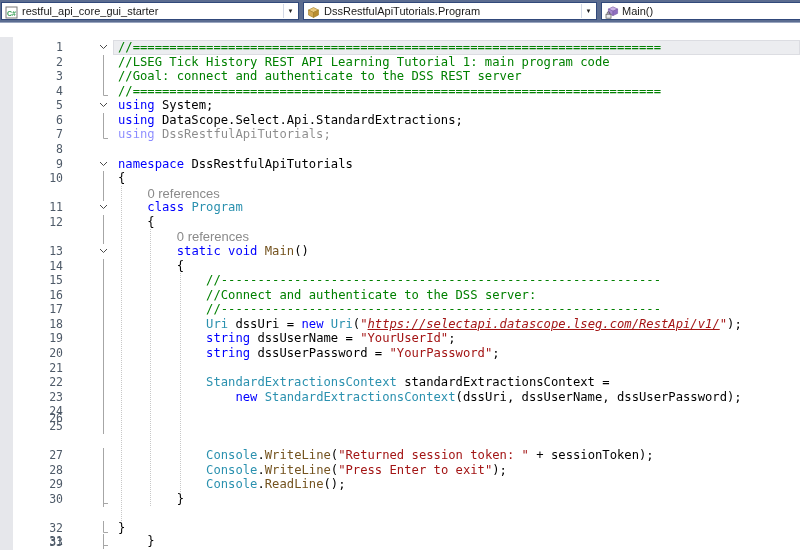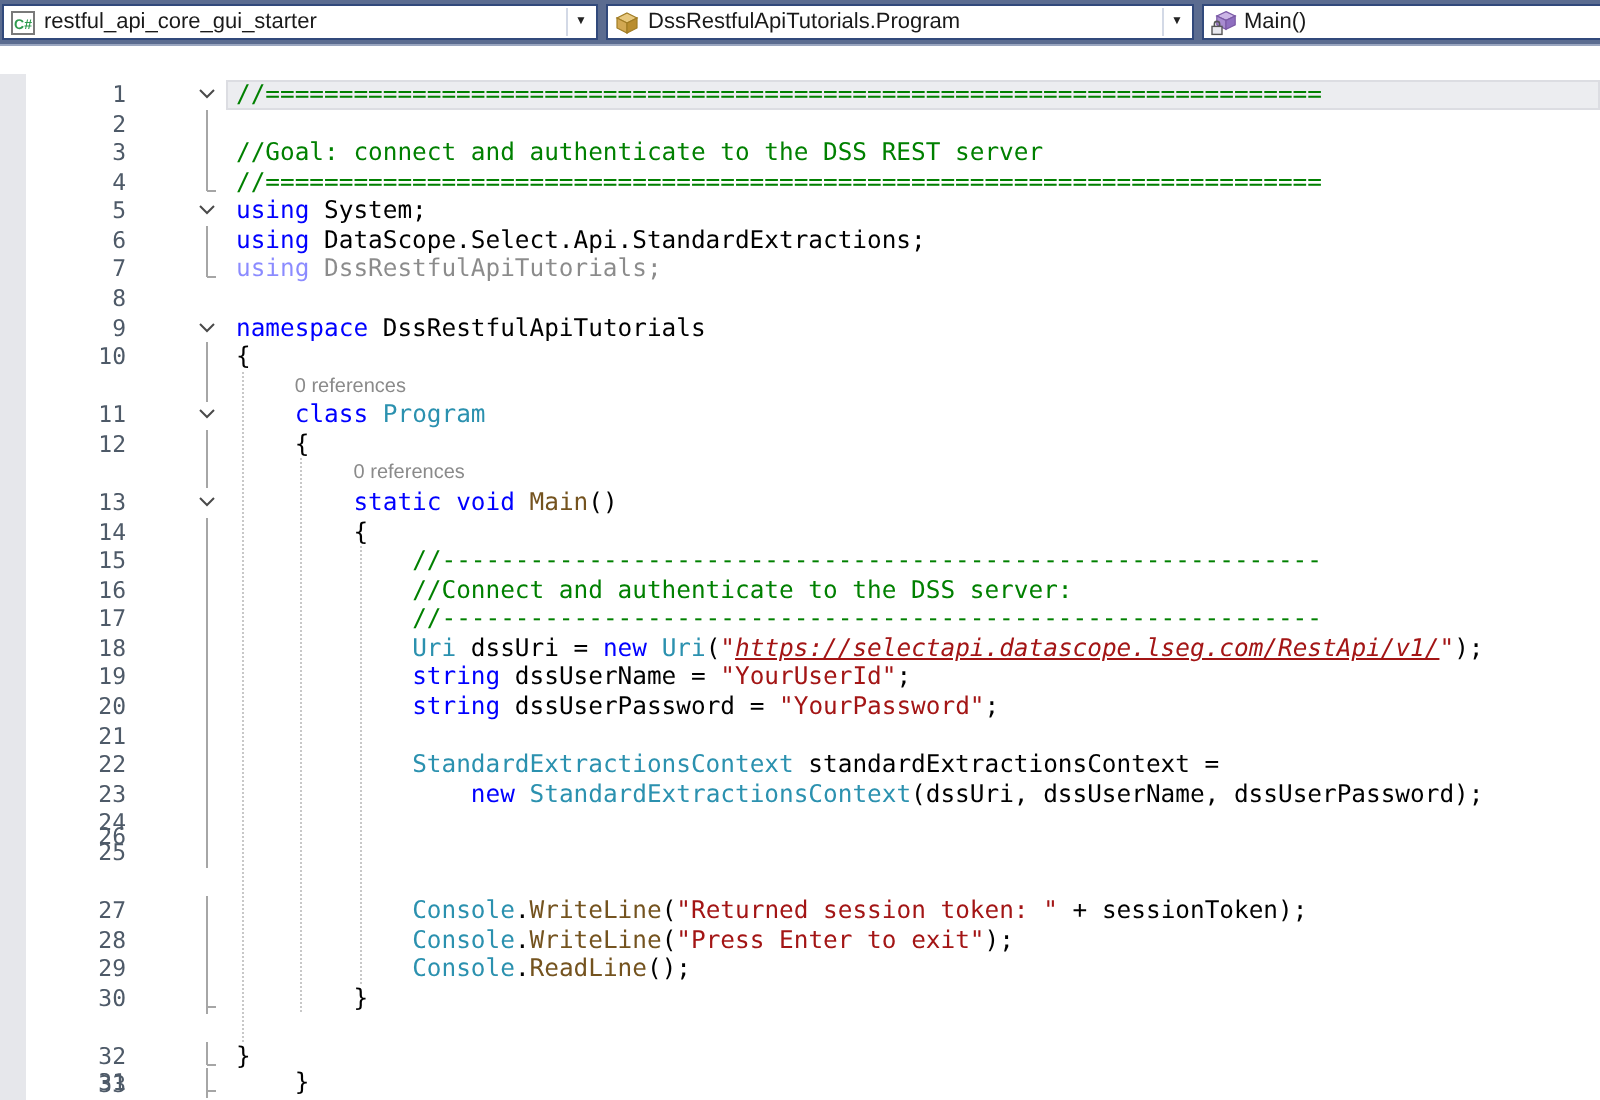--- a/index.html
+++ b/index.html
@@ -30,21 +30,21 @@
   .code-row .rowhl{position:absolute;left:113px;right:0;top:0;bottom:0;background:#ecedf0;
     border:1px solid #dcdde2;box-sizing:border-box;}
   .ln{position:absolute;left:13px;width:50px;text-align:right;
     font-family:"DejaVu Sans Mono",monospace;font-size:11.5px;line-height:15px;
     color:var(--lineNum);}
   .fold{position:absolute;left:98px;width:12px;top:0;bottom:0;}
   .codetext{position:absolute;left:118px;white-space:pre;
     font-family:"DejaVu Sans Mono",monospace;font-size:12.2px;line-height:15px;}
   .codetext.fade{opacity:.45;}
   .codelens{position:absolute;left:118px;font-family:"Liberation Sans",sans-serif;
-    font-size:10px;line-height:15px;color:var(--cl);}
+    font-size:13px;line-height:15px;color:var(--cl);}
   .tk-com{color:var(--com);} .tk-kw{color:var(--kw);} .tk-ty{color:var(--ty);}
   .tk-st{color:var(--st);} .tk-me{color:var(--me);} .tk-pl{color:var(--pl);}
   .tk-sl{color:var(--st);text-decoration:underline;font-style:italic;}
   .iguide{position:absolute;width:0;border-left:1px dotted #c8c8c8;}
 </style>
 </head>
 <body>
 
 <div class="screen">
 
@@ -108,20 +108,21 @@
           <span class="fold"><svg width="12" height="15">
               <path d="M2 5 L5.5 8.5 L9 5" stroke="#4a4a4a" fill="none" stroke-width="1"></path>
             </svg></span>
           <span class="codetext"><span class="tk-com">//========================================================================</span></span>
         </div>
         <div class="code-row" style="top: 17.57px;">
           <span class="ln">2</span>
           <span class="fold"><svg width="12" height="15">
               <path d="M5.5 0 V15" stroke="#a6a6a6" fill="none" stroke-width="1"></path>
             </svg></span>
+          <span class="codetext"><span class="tk-com">//LSEG Tick History REST API Learning Tutorial 1: main program code</span></span>
         </div>
         <div class="code-row" style="top: 32.14px;">
           <span class="ln">3</span>
           <span class="fold"><svg width="12" height="15">
               <path d="M5.5 0 V15" stroke="#a6a6a6" fill="none" stroke-width="1"></path>
             </svg></span>
           <span class="codetext"><span class="tk-com">//Goal: connect and authenticate to the DSS REST server</span></span>
         </div>
         <div class="code-row" style="top: 46.71px;">
           <span class="ln">4</span>

